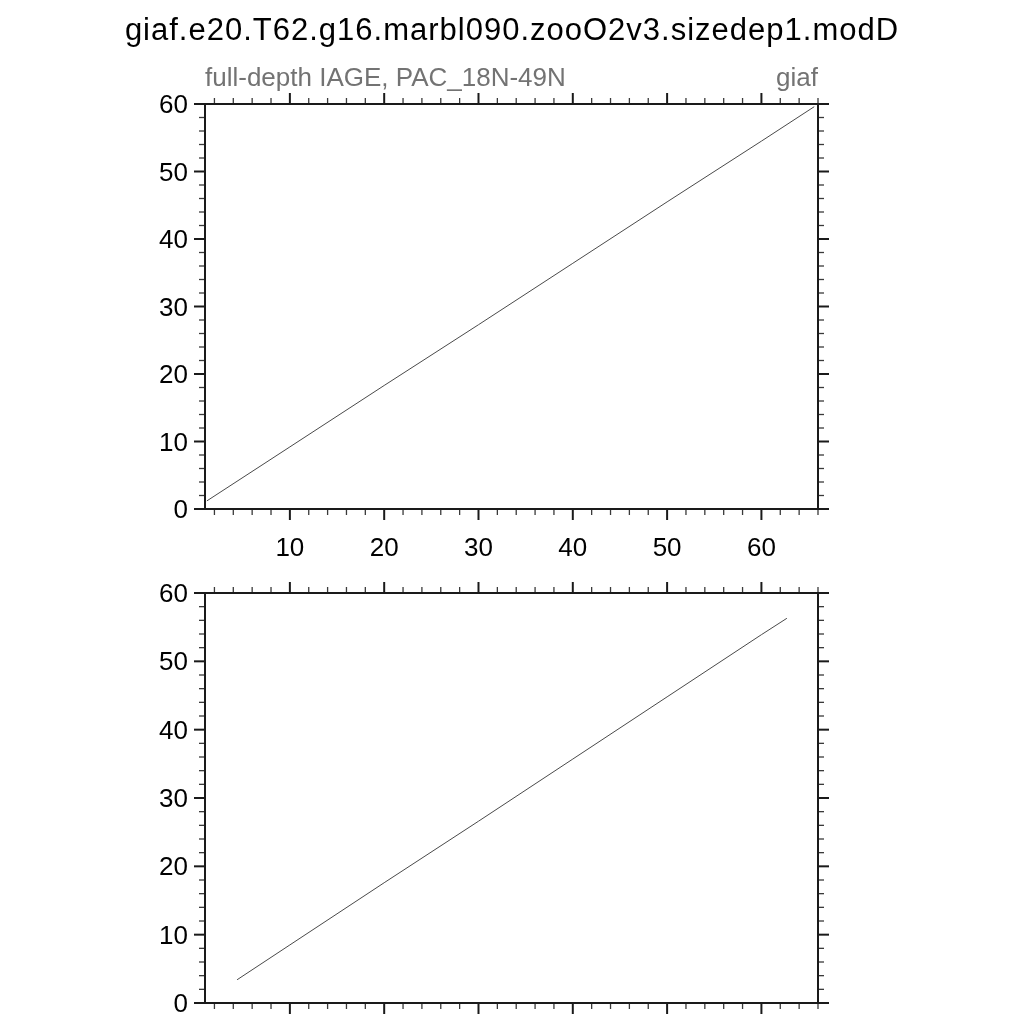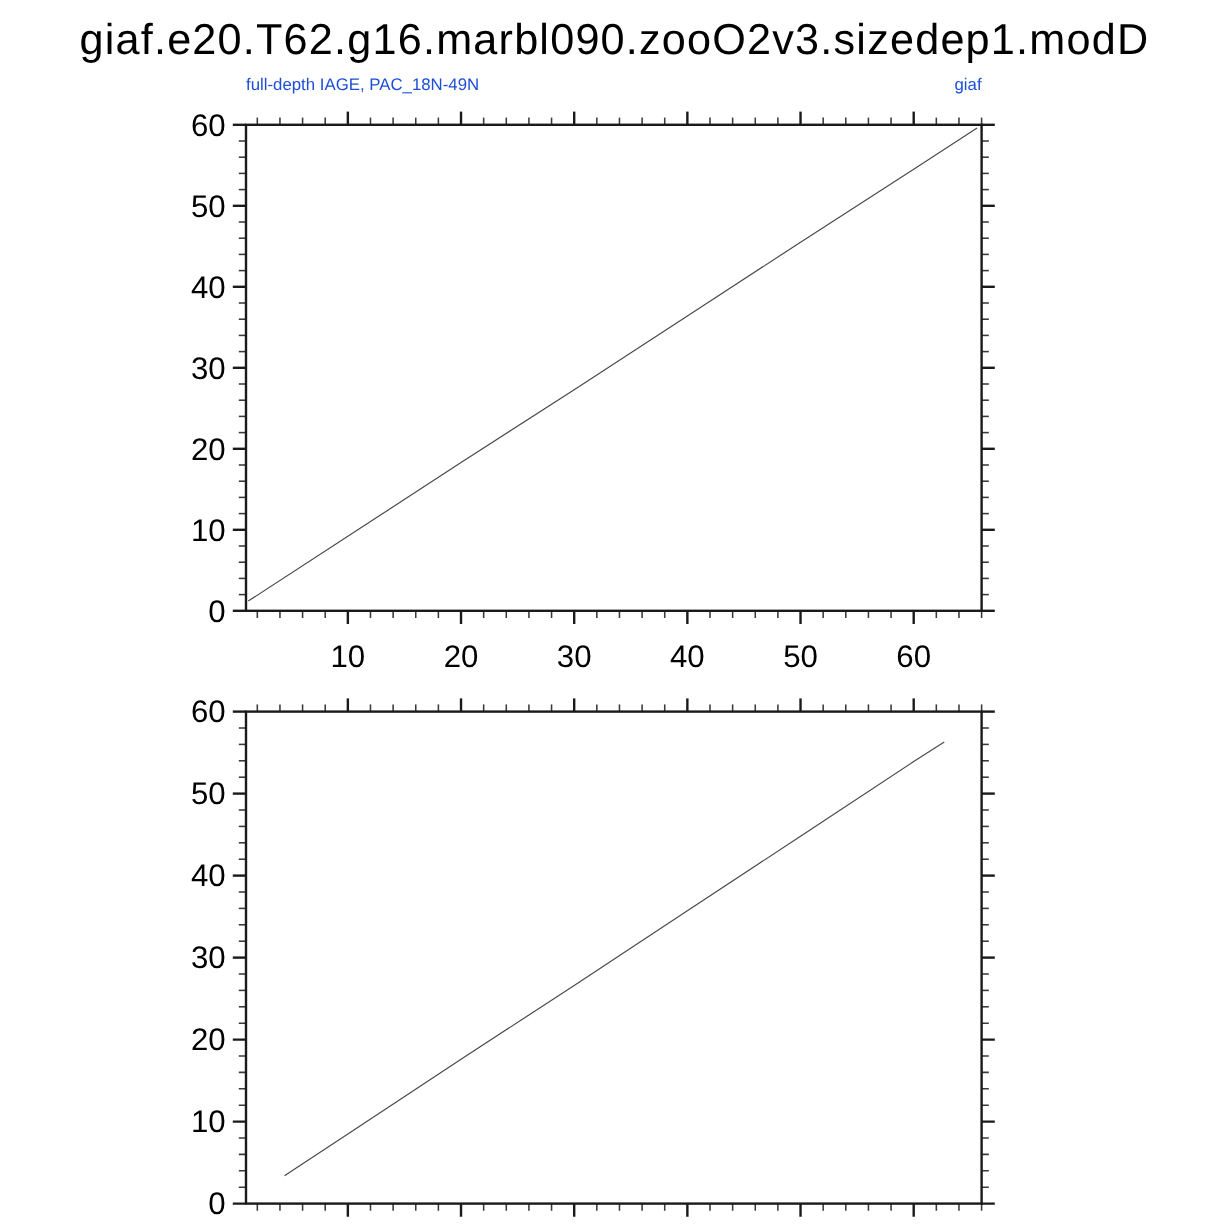--- a/index.html
+++ b/index.html
@@ -3,26 +3,26 @@
 <meta charset="utf-8">
 <style>
   html,body{margin:0;padding:0;}
   body{
     width:1024px;height:1024px;background:#ffffff;position:relative;overflow:hidden;
     font-family:"Liberation Sans","DejaVu Sans",sans-serif;color:#000;
   }
   .figure{position:absolute;top:0;left:0;width:1024px;height:1024px;}
   .title{
     position:absolute;top:12px;left:0;width:1024px;text-align:center;
-    font-size:36px;letter-spacing:1px;white-space:nowrap;color:#000;
+    font-size:31px;letter-spacing:1px;white-space:nowrap;color:#000;
   }
   .hdr{
     position:absolute;top:62px;left:205px;width:613px;
     display:flex;justify-content:space-between;align-items:baseline;
-    font-size:14px;color:#1d4ed8;
+    font-size:26px;color:#737373;
   }
   svg{position:absolute;top:0;left:0;}
   text{fill:#000;}
 </style>
 </head>
 <body>
 
 <div class="figure">
   <div class="title">giaf.e20.T62.g16.marbl090.zooO2v3.sizedep1.modD</div>
   <div class="hdr">

